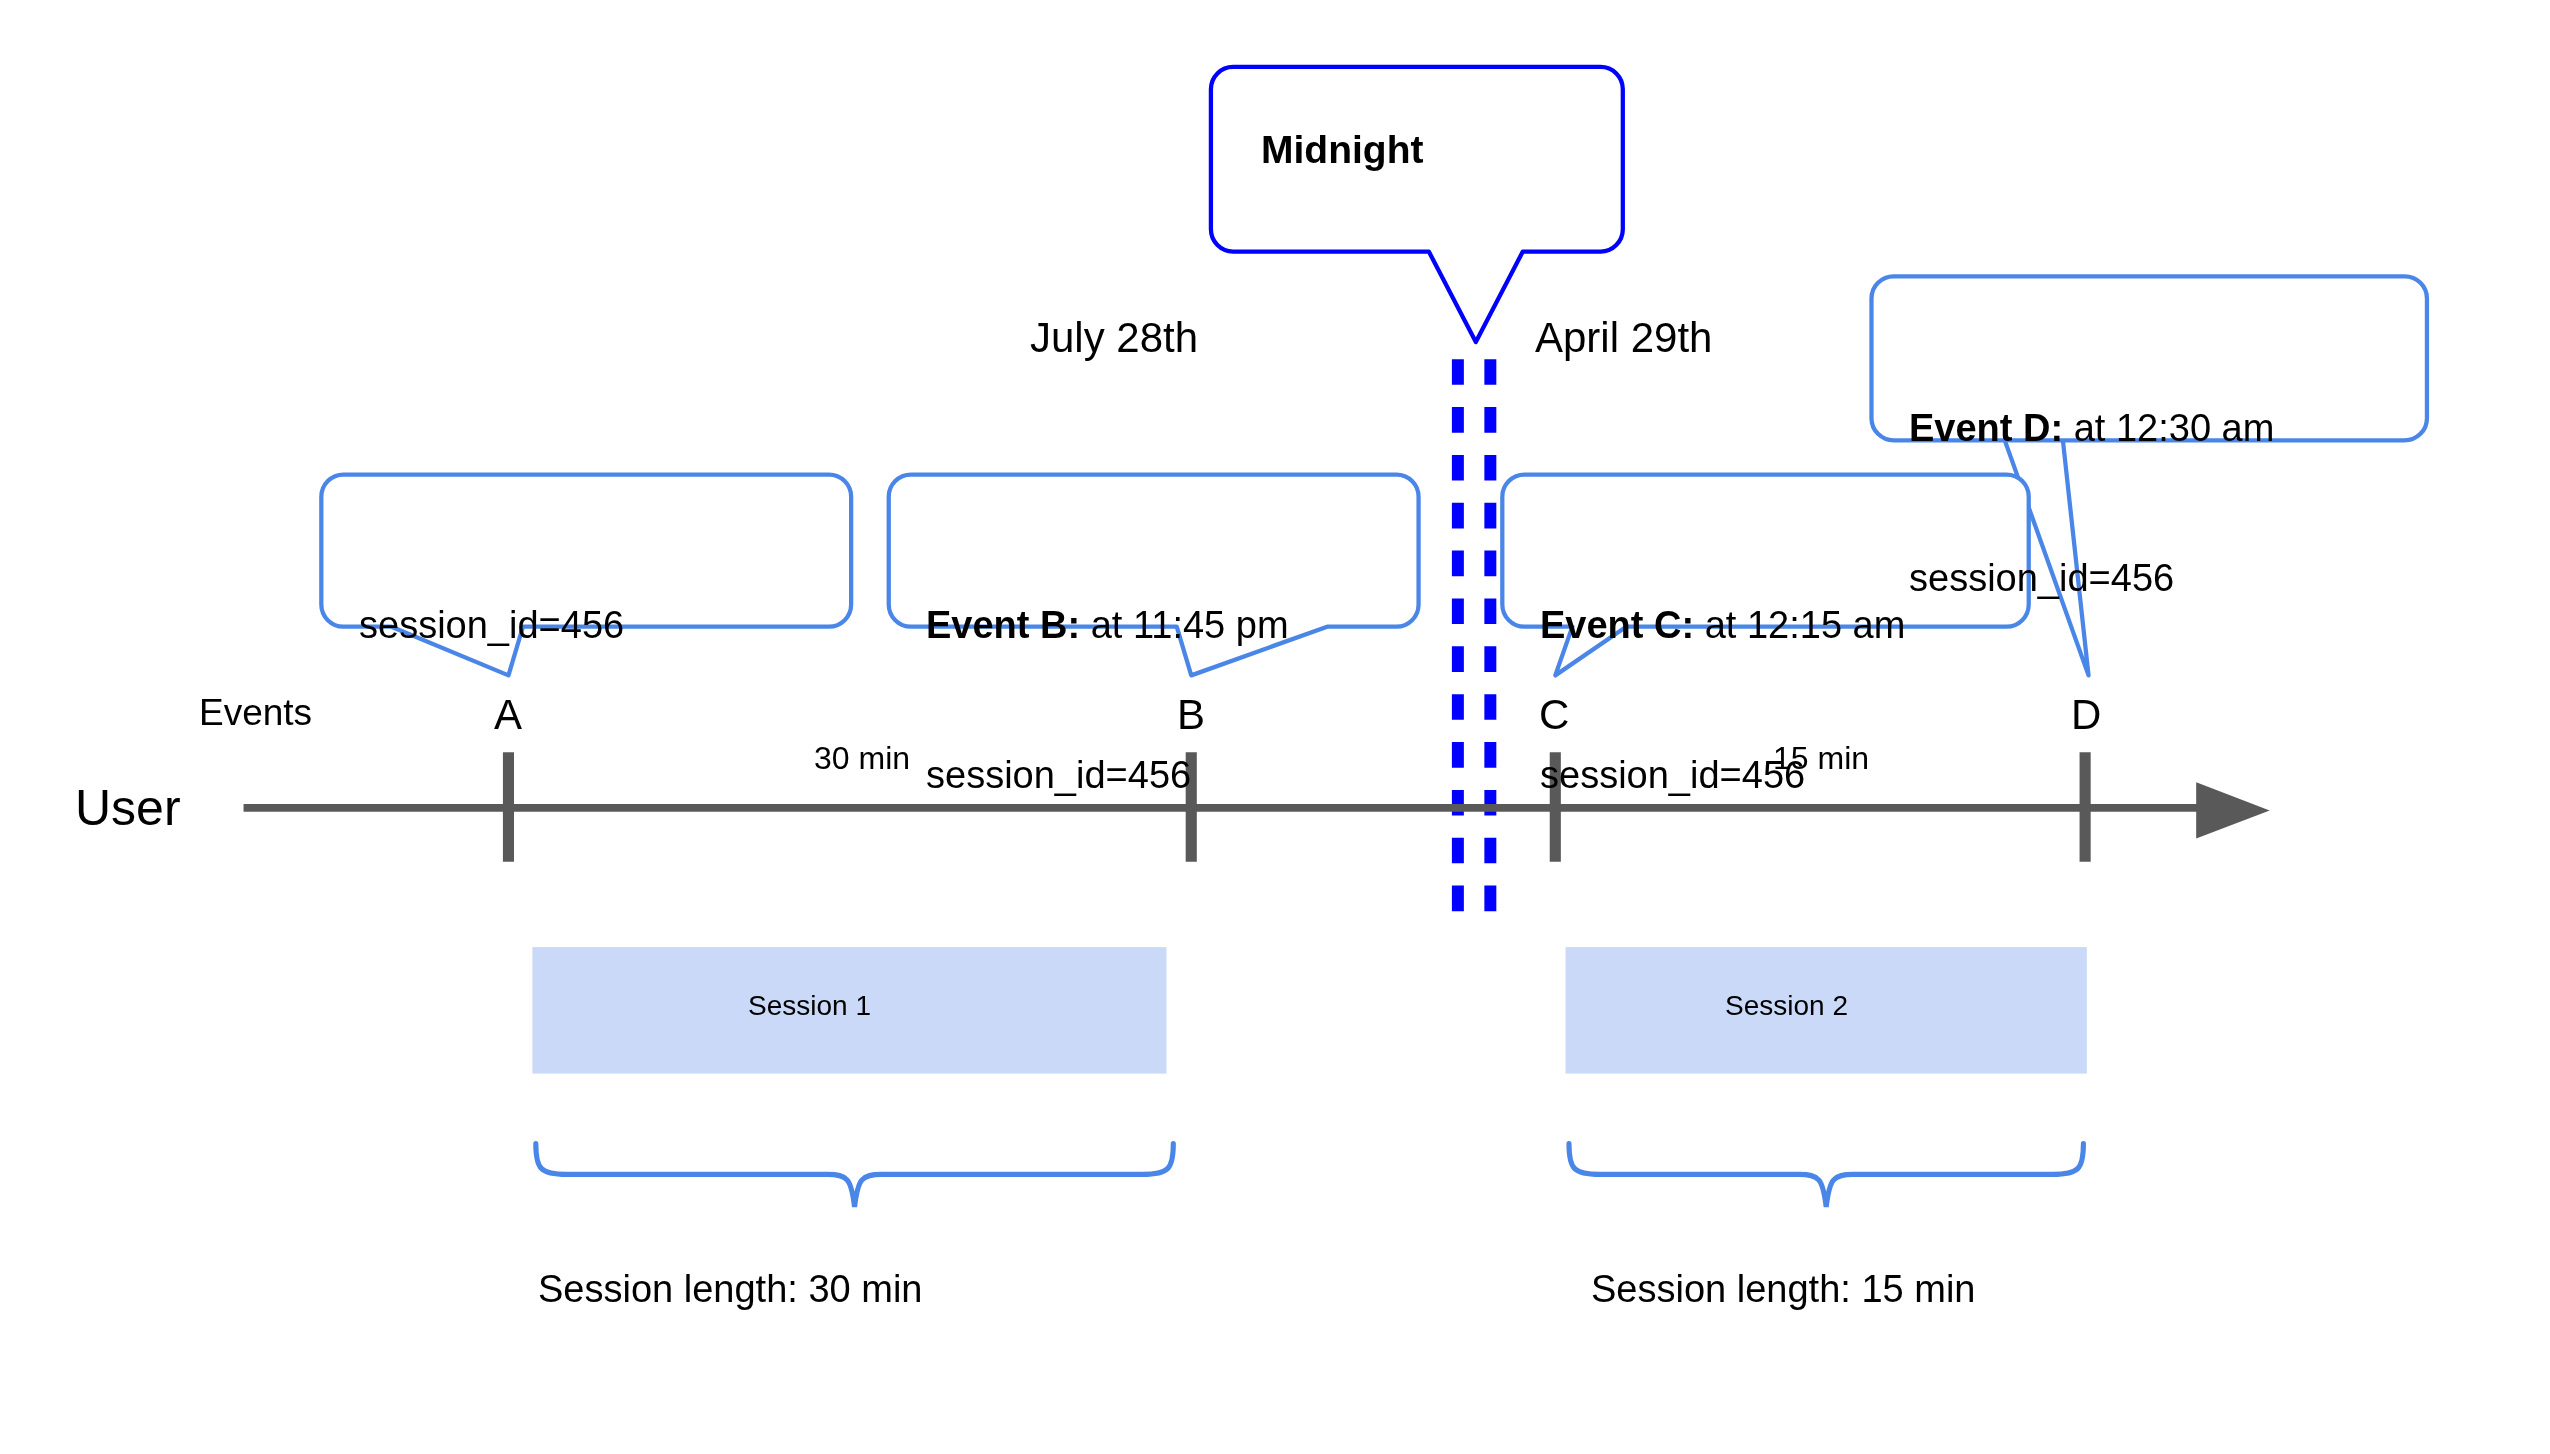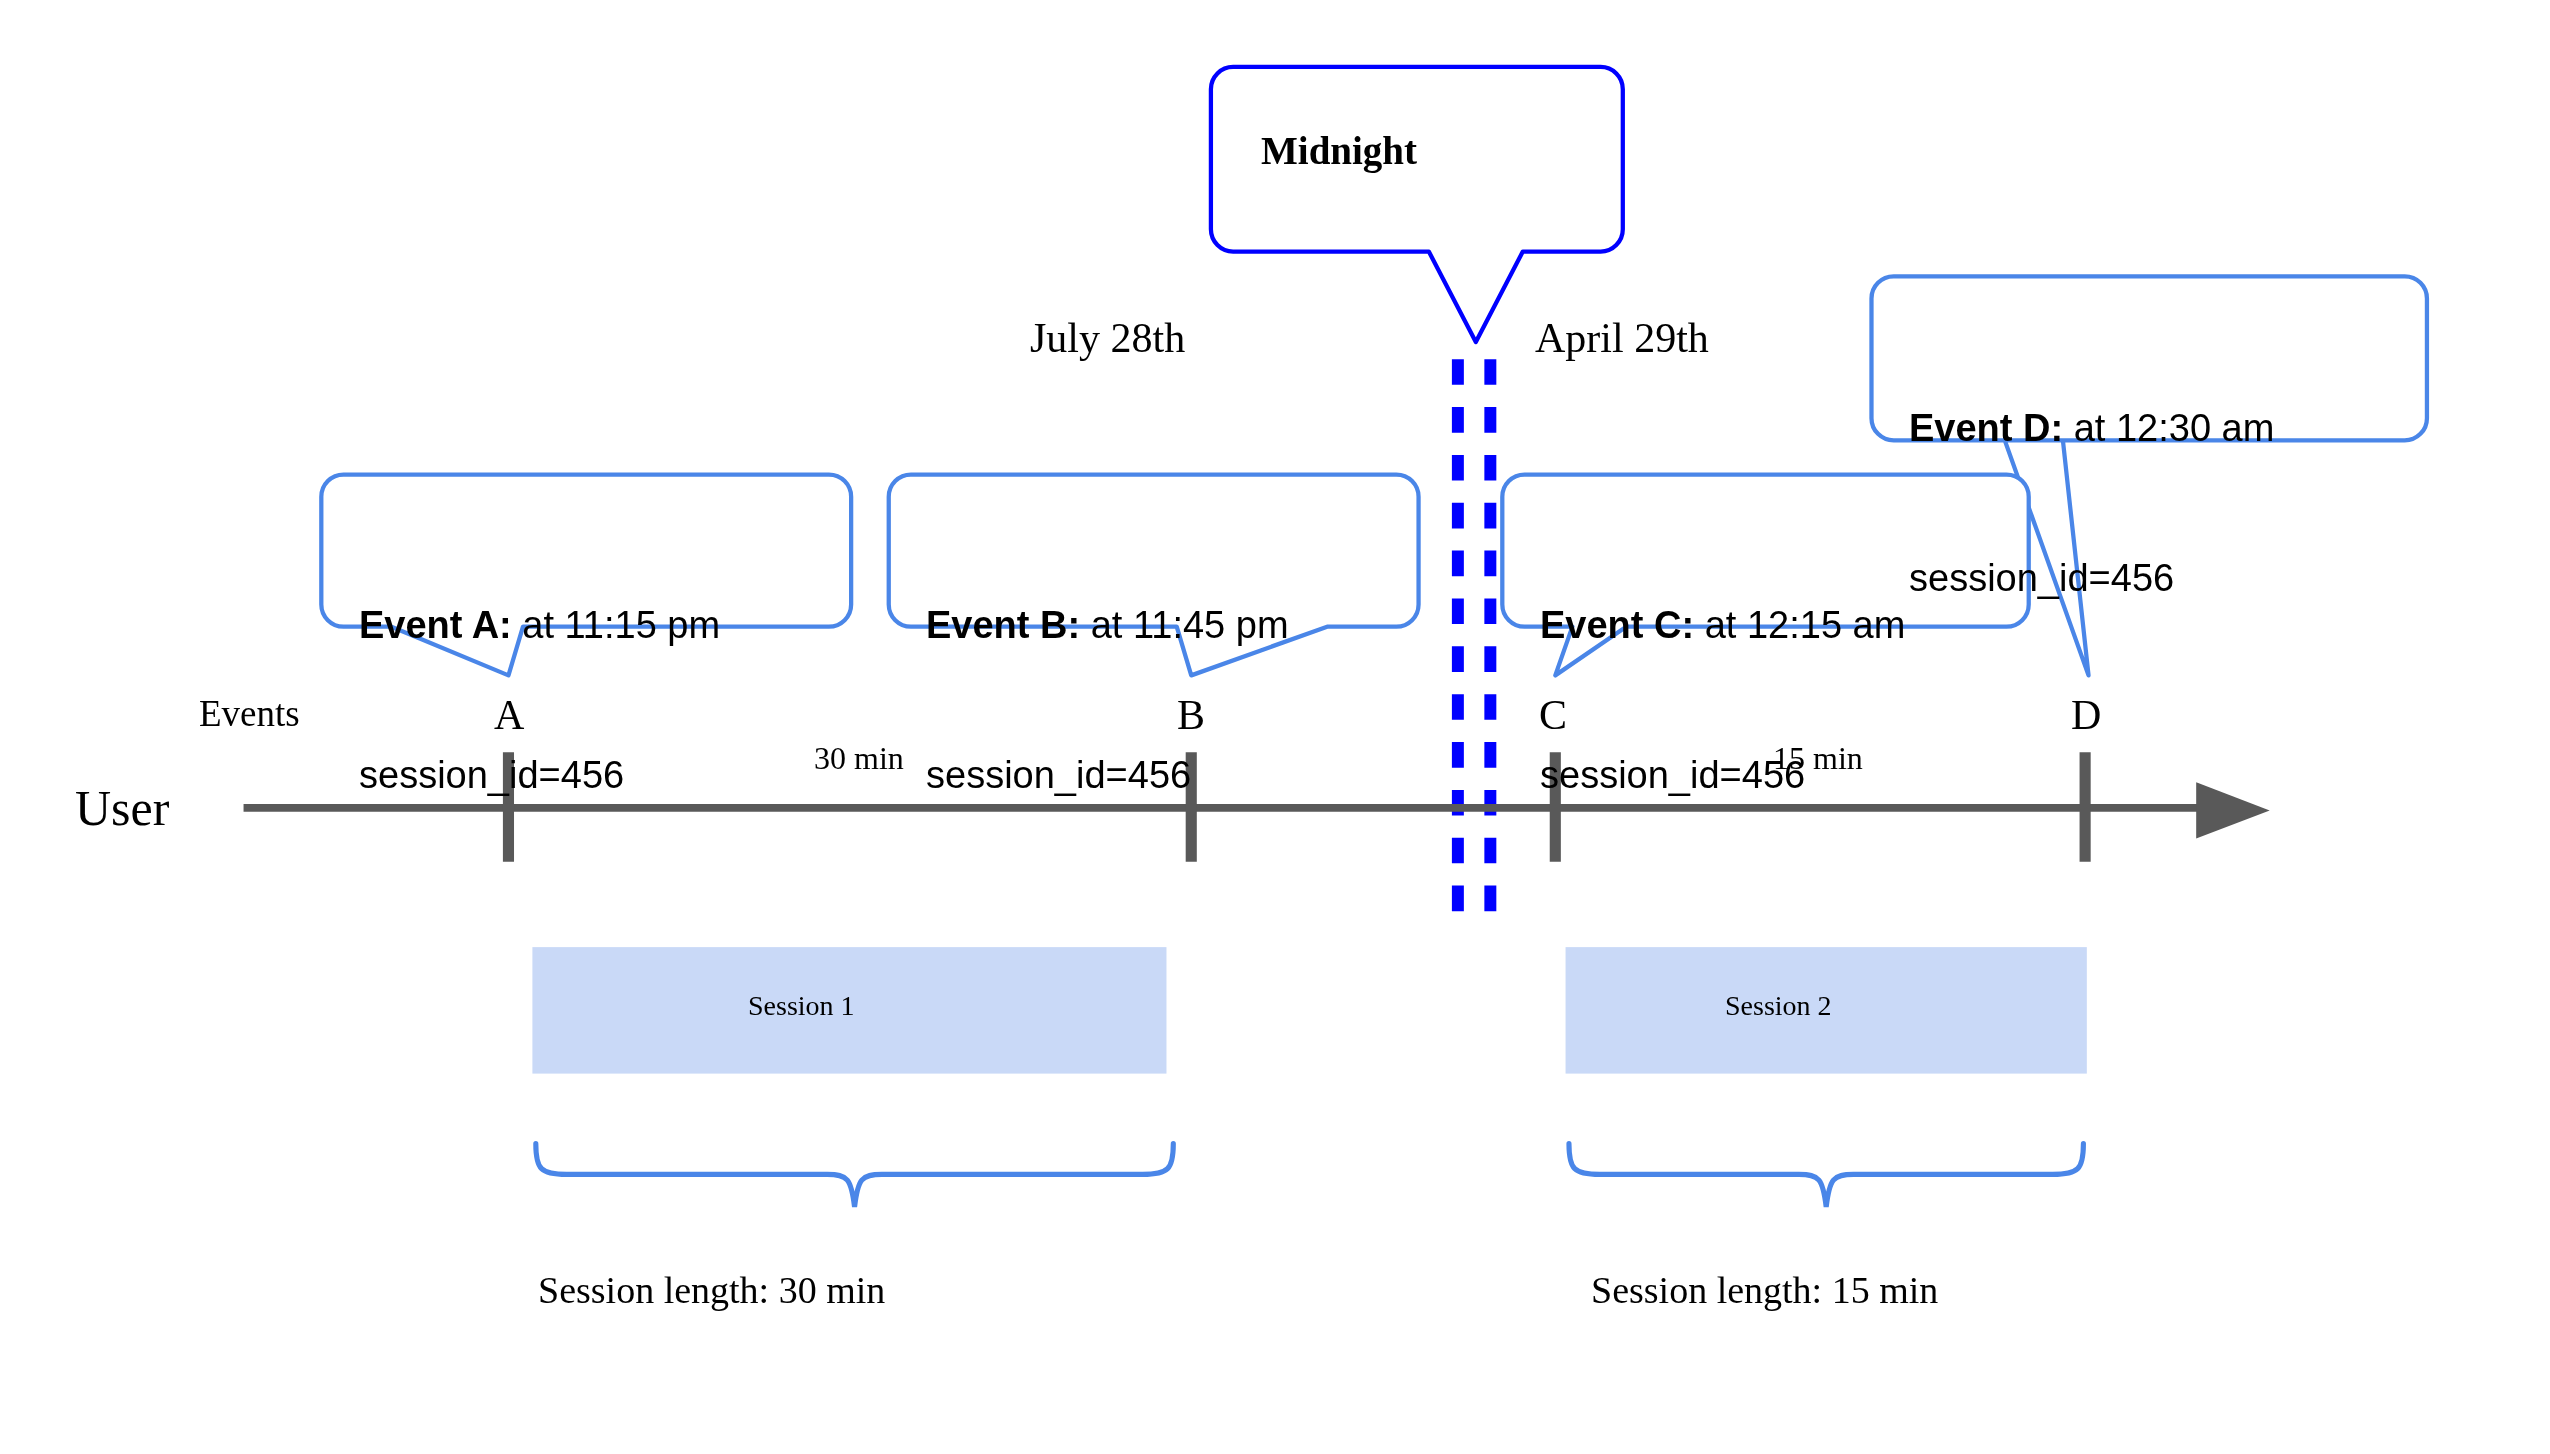--- a/index.html
+++ b/index.html
@@ -20,21 +20,21 @@
     position: absolute;
     left: 0;
     top: 0;
     width: 2550px;
     height: 1455px;
   }
   .txt {
     position: absolute;
     white-space: pre;
     color: #000000;
-    font-family: Liberation Serif, serif;
+    font-family: Liberation Sans, sans-serif;
   }
   .callout-text {
     position: absolute;
     font-size: 38px;
     line-height: 50px;
     color: #000000;
     white-space: pre;
     font-family: "Liberation Sans", sans-serif;
   }
   .callout-text .lead {
@@ -188,21 +188,20 @@
     </g>
 
   </svg>
 
   <div class="txt midnight-label" style="left:1261px; top:128px;">Midnight</div>
 
   <div class="txt date-label" style="left:1030px; top:314px;">July 28th</div>
   <div class="txt date-label" style="left:1535px; top:314px;">April 29th</div>
 
   <div class="callout-text" style="left:359px; top:500px;">
-    <div><span class="lead">Event A:</span><span> at 11:15 pm</span></div>
     <div>session_id=456</div>
   </div>
 
   <div class="callout-text" style="left:926px; top:500px;">
     <div><span class="lead">Event B:</span><span> at 11:45 pm</span></div>
     <div>session_id=456</div>
   </div>
 
   <div class="callout-text" style="left:1540px; top:500px;">
     <div><span class="lead">Event C:</span><span> at 12:15 am</span></div>

